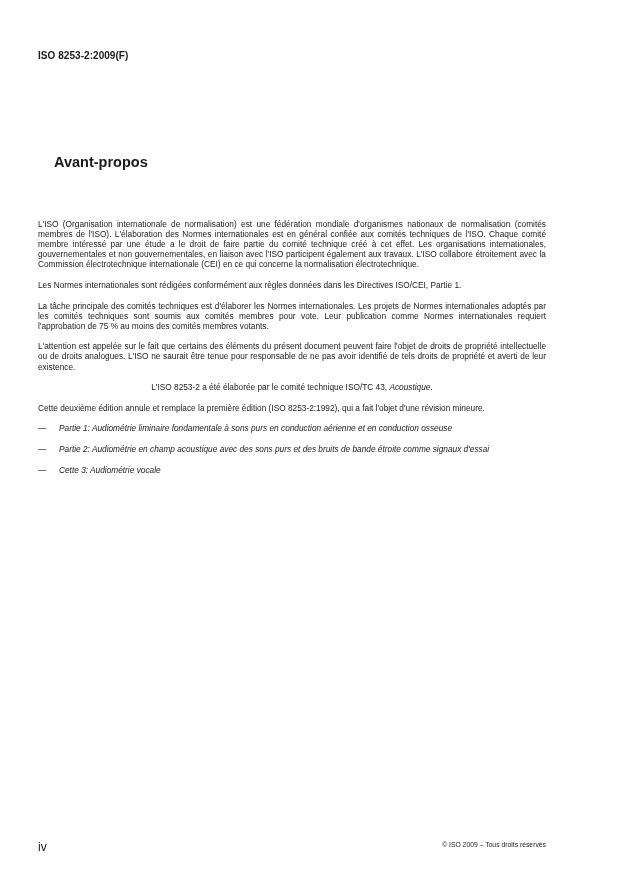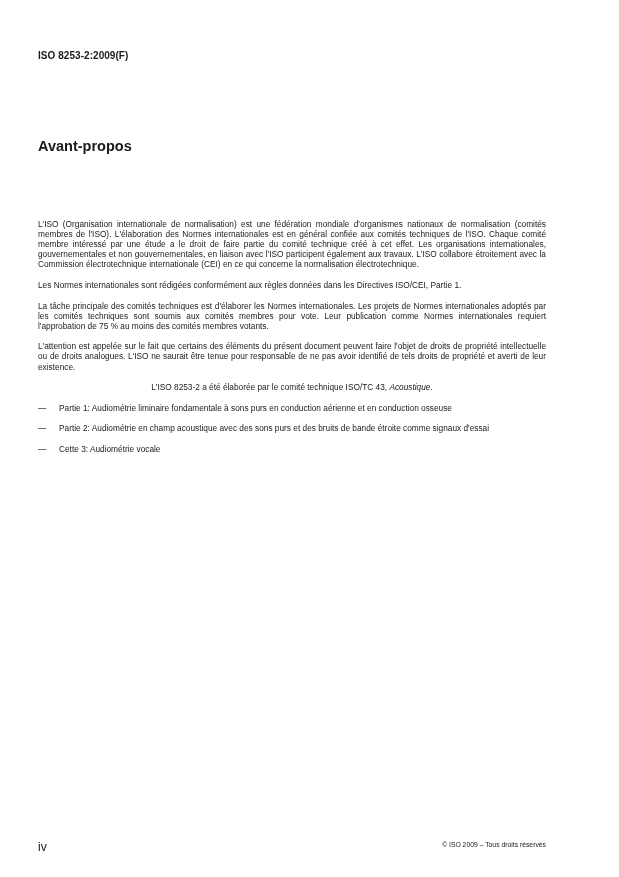--- a/index.html
+++ b/index.html
@@ -22,21 +22,21 @@
       font-size: 10px;
       font-weight: bold;
       letter-spacing: 0.05px;
     }
     .section-title {
       position: absolute;
       left: 38px;
       top: 138px;
       font-size: 14.5px;
       font-weight: bold;
-      margin: 0;
+      margin: 16px;
     }
     .body-text {
       position: absolute;
       left: 38px;
       top: 171px;
       width: 508px;
       font-size: 8.3px;
       line-height: 10.1px;
       margin-top: 48px;
     }
@@ -48,20 +48,21 @@
     .list-item {
       display: flex;
       margin: 0 0 10.5px 0;
     }
     .list-dash {
       width: 21px;
       flex: 0 0 21px;
     }
     .list-text {
       flex: 1;
+      font-style: italic;
       text-align: justify;
     }
     em { font-style: italic; }
     .page-footer-left {
       position: absolute;
       left: 38px;
       top: 840px;
       font-size: 12px;
     }
     .page-footer-right {
@@ -77,20 +78,21 @@
 <div class="page-header">ISO 8253-2:2009(F)</div>
 
 <h1 class="section-title">Avant-propos</h1>
 
 <div class="body-text">
   <p>L'ISO (Organisation internationale de normalisation) est une fédération mondiale d'organismes nationaux de normalisation (comités membres de l'ISO). L'élaboration des Normes internationales est en général confiée aux comités techniques de l'ISO. Chaque comité membre intéressé par une étude a le droit de faire partie du comité technique créé à cet effet. Les organisations internationales, gouvernementales et non gouvernementales, en liaison avec l'ISO participent également aux travaux. L'ISO collabore étroitement avec la Commission électrotechnique internationale (CEI) en ce qui concerne la normalisation électrotechnique.</p>
   <p>Les Normes internationales sont rédigées conformément aux règles données dans les Directives ISO/CEI, Partie 1.</p>
   <p>La tâche principale des comités techniques est d'élaborer les Normes internationales. Les projets de Normes internationales adoptés par les comités techniques sont soumis aux comités membres pour vote. Leur publication comme Normes internationales requiert l'approbation de 75 % au moins des comités membres votants.</p>
   <p>L'attention est appelée sur le fait que certains des éléments du présent document peuvent faire l'objet de droits de propriété intellectuelle ou de droits analogues. L'ISO ne saurait être tenue pour responsable de ne pas avoir identifié de tels droits de propriété et averti de leur existence.</p>
   <p class="last-left"><span>L'ISO 8253-2 a été élaborée par le comité technique ISO/TC 43, </span><em>Acoustique</em><span>.</span></p>
+  <p>Cette deuxième édition annule et remplace la première édition (ISO 8253-2:1992), qui a fait l'objet d'une révision mineure.</p>
 
   <div class="list-item">
     <span class="list-dash">—</span>
     <span class="list-text">Partie 1: Audiométrie liminaire fondamentale à sons purs en conduction aérienne et en conduction osseuse</span>
   </div>
   <div class="list-item">
     <span class="list-dash">—</span>
     <span class="list-text">Partie 2: Audiométrie en champ acoustique avec des sons purs et des bruits de bande étroite comme signaux d'essai</span>
   </div>
   <div class="list-item">

